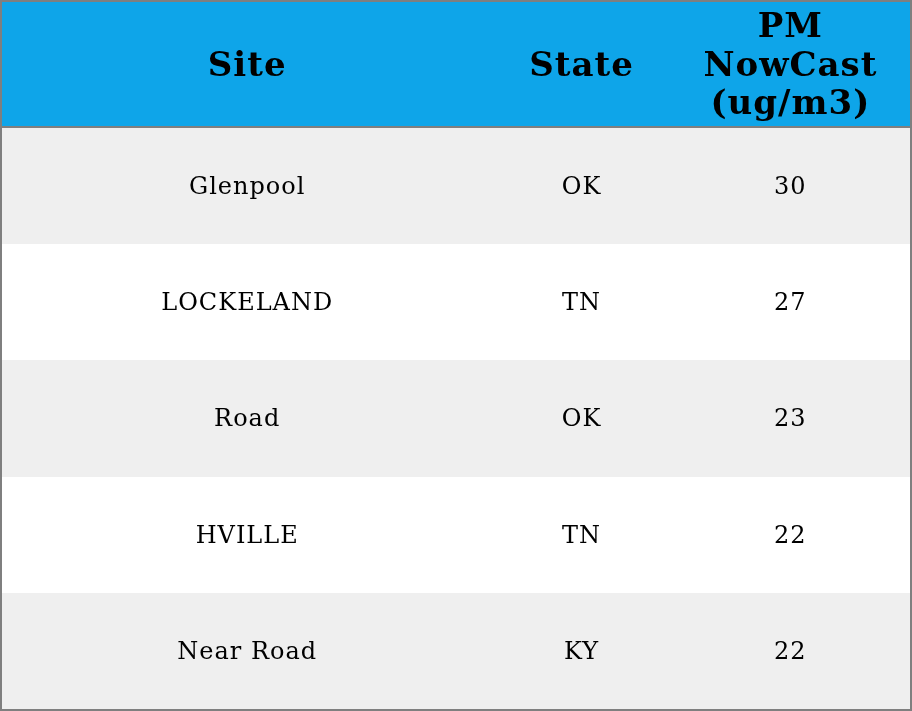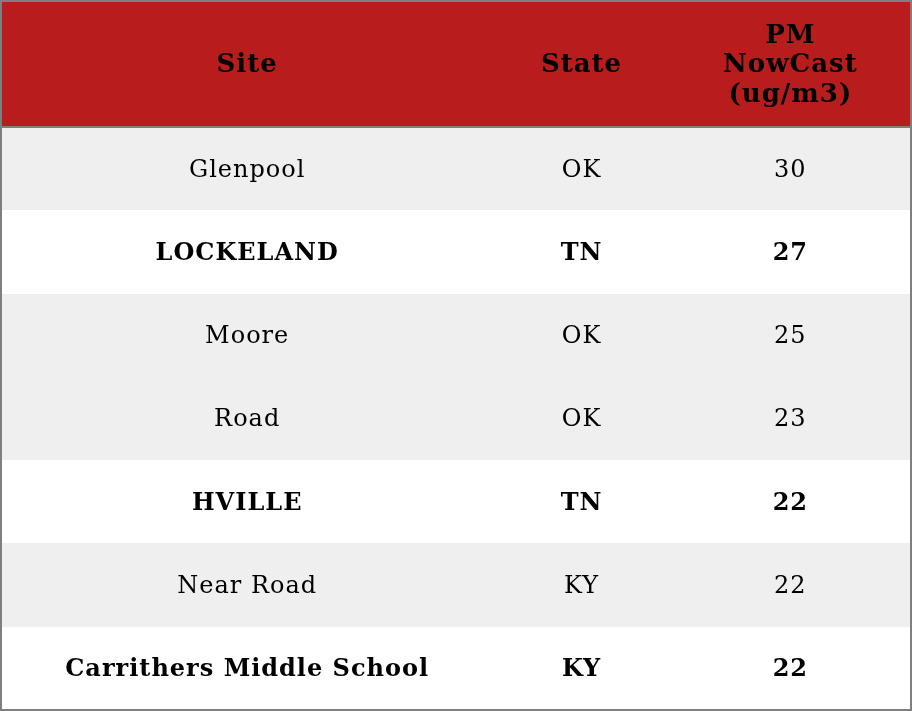--- a/index.html
+++ b/index.html
@@ -23,41 +23,41 @@
     background: #ffffff;
   }
   col.col-site  { width: 54%; }
   col.col-state { width: 19.6%; }
   col.col-value { width: 26.4%; }
 
   thead tr {
     height: 126px;
   }
   thead th {
-    background: #b91c1c;
+    background: #0ea5e9;
     border-bottom: 2px solid #7f7f7f;
-    font-size: 26px;
+    font-size: 34px;
     font-weight: bold;
     letter-spacing: 1px;
     line-height: 1.14;
     text-align: center;
     vertical-align: middle;
     padding: 0;
   }
   th .pm-wrap {
     display: inline-block;
     max-width: 178px; 
   }
 
   tbody tr {
     height: 57px;
     border-radius: 19px;
   }
   tbody tr.row-odd  { background: #efefef; }
-  tbody tr.row-even { background: #ffffff; font-weight: bold; }
+  tbody tr.row-even { background: #ffffff; }
   tbody td {
     font-size: 24px;
     letter-spacing: 1px;
     text-align: center;
     vertical-align: middle;
     padding: 0;
     white-space: nowrap;
   }
 </style>
 </head>
@@ -88,25 +88,20 @@
     <td>OK</td>
     <td>30</td>
   </tr>
 
   <tr class="row-even">
     <td>LOCKELAND</td>
     <td>TN</td>
     <td>27</td>
   </tr>
 
-  <tr class="row-odd">
-    <td>Moore</td>
-    <td>OK</td>
-    <td>25</td>
-  </tr>
 
 
 
 
   <tr class="row-odd">
     <td>Road</td>
     <td>OK</td>
     <td>23</td>
   </tr>
 
@@ -115,19 +110,14 @@
     <td>TN</td>
     <td>22</td>
   </tr>
 
   <tr class="row-odd">
     <td>Near Road</td>
     <td>KY</td>
     <td>22</td>
   </tr>
 
-  <tr class="row-even">
-    <td>Carrithers Middle School</td>
-    <td>KY</td>
-    <td>22</td>
-  </tr>
 </tbody>
 </table>
 
 </body></html>

